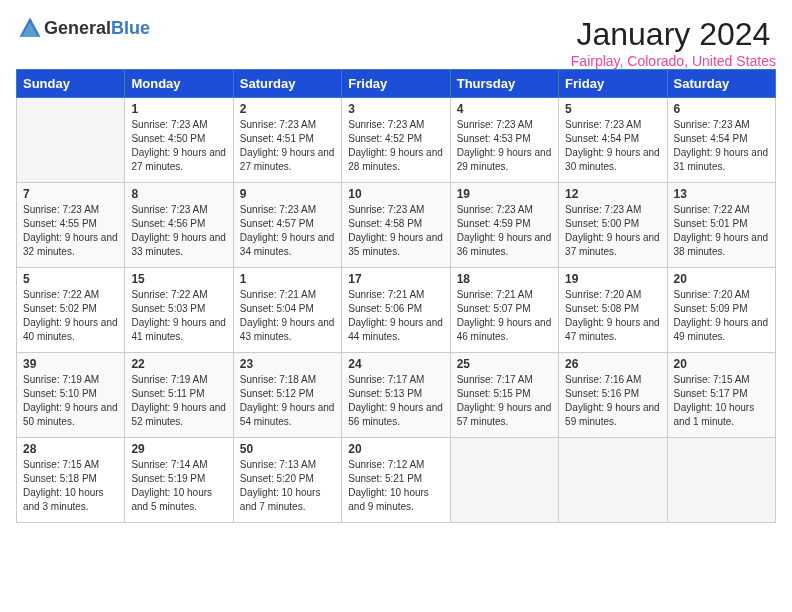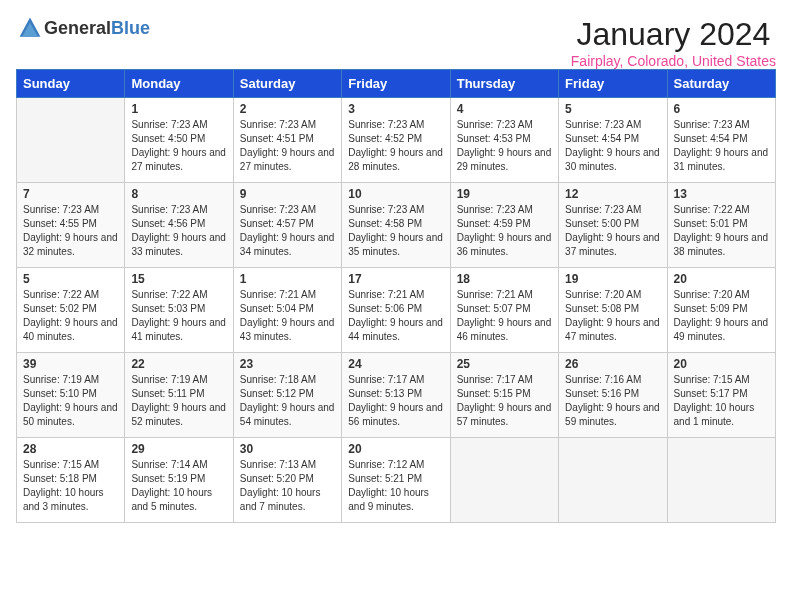--- a/index.html
+++ b/index.html
@@ -145,20 +145,20 @@
         <td><span class="day-num">22</span><span class="cell-text">Sunrise: 7:19 AM<br>Sunset: 5:11 PM<br>Daylight: 9 hours and 52 minutes.</span></td>
         <td><span class="day-num">23</span><span class="cell-text">Sunrise: 7:18 AM<br>Sunset: 5:12 PM<br>Daylight: 9 hours and 54 minutes.</span></td>
         <td><span class="day-num">24</span><span class="cell-text">Sunrise: 7:17 AM<br>Sunset: 5:13 PM<br>Daylight: 9 hours and 56 minutes.</span></td>
         <td><span class="day-num">25</span><span class="cell-text">Sunrise: 7:17 AM<br>Sunset: 5:15 PM<br>Daylight: 9 hours and 57 minutes.</span></td>
         <td><span class="day-num">26</span><span class="cell-text">Sunrise: 7:16 AM<br>Sunset: 5:16 PM<br>Daylight: 9 hours and 59 minutes.</span></td>
         <td><span class="day-num">20</span><span class="cell-text">Sunrise: 7:15 AM<br>Sunset: 5:17 PM<br>Daylight: 10 hours and 1 minute.</span></td>
       </tr>
       <tr>
         <td><span class="day-num">28</span><span class="cell-text">Sunrise: 7:15 AM<br>Sunset: 5:18 PM<br>Daylight: 10 hours and 3 minutes.</span></td>
         <td><span class="day-num">29</span><span class="cell-text">Sunrise: 7:14 AM<br>Sunset: 5:19 PM<br>Daylight: 10 hours and 5 minutes.</span></td>
-        <td><span class="day-num">30</span><span class="cell-text">Sunrise: 7:13 AM<br>Sunset: 5:20 PM<br>Daylight: 10 hours and 7 minutes.</span></td>
+        <td><span class="day-num">50</span><span class="cell-text">Sunrise: 7:13 AM<br>Sunset: 5:20 PM<br>Daylight: 10 hours and 7 minutes.</span></td>
         <td><span class="day-num">20</span><span class="cell-text">Sunrise: 7:12 AM<br>Sunset: 5:21 PM<br>Daylight: 10 hours and 9 minutes.</span></td>
         <td class="empty-cell"></td>
         <td class="empty-cell"></td>
         <td class="empty-cell"></td>
       </tr>
     </tbody>
 </table>
 
 </body></html>

